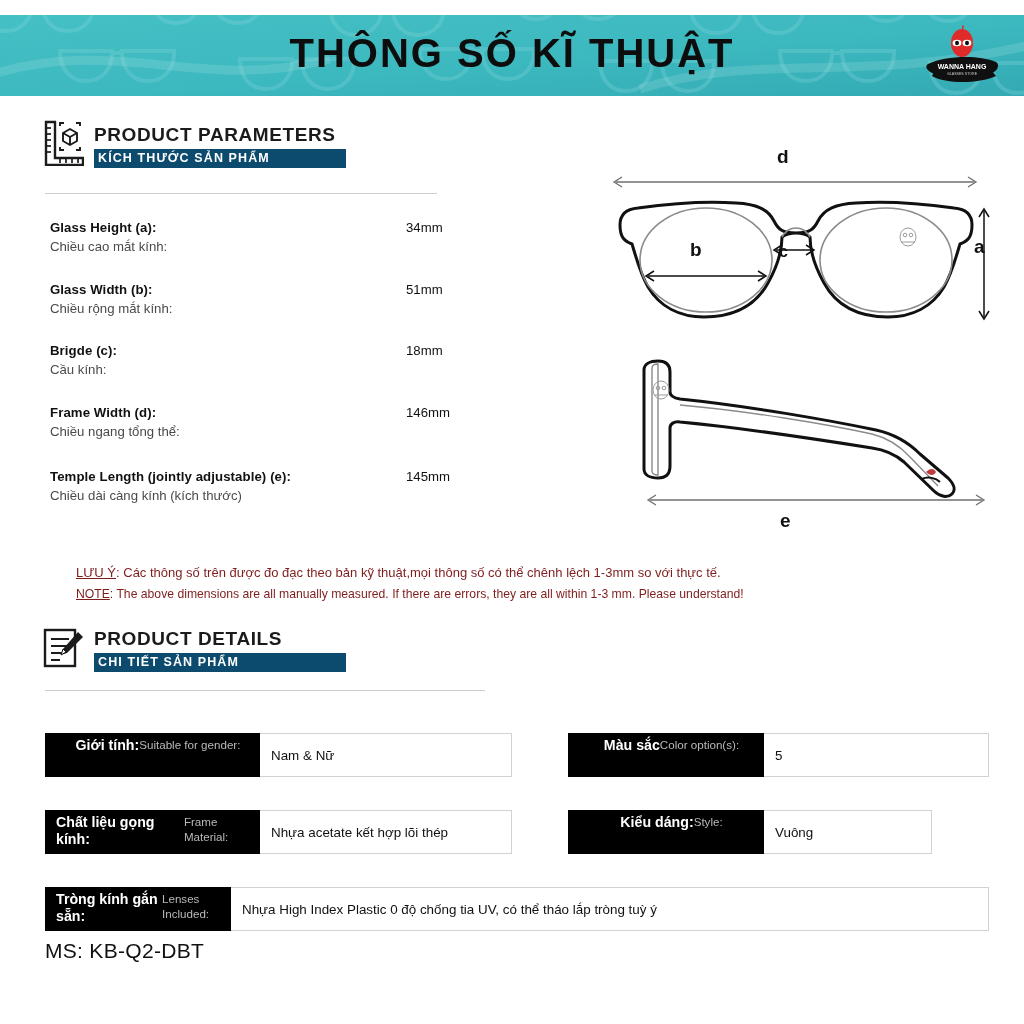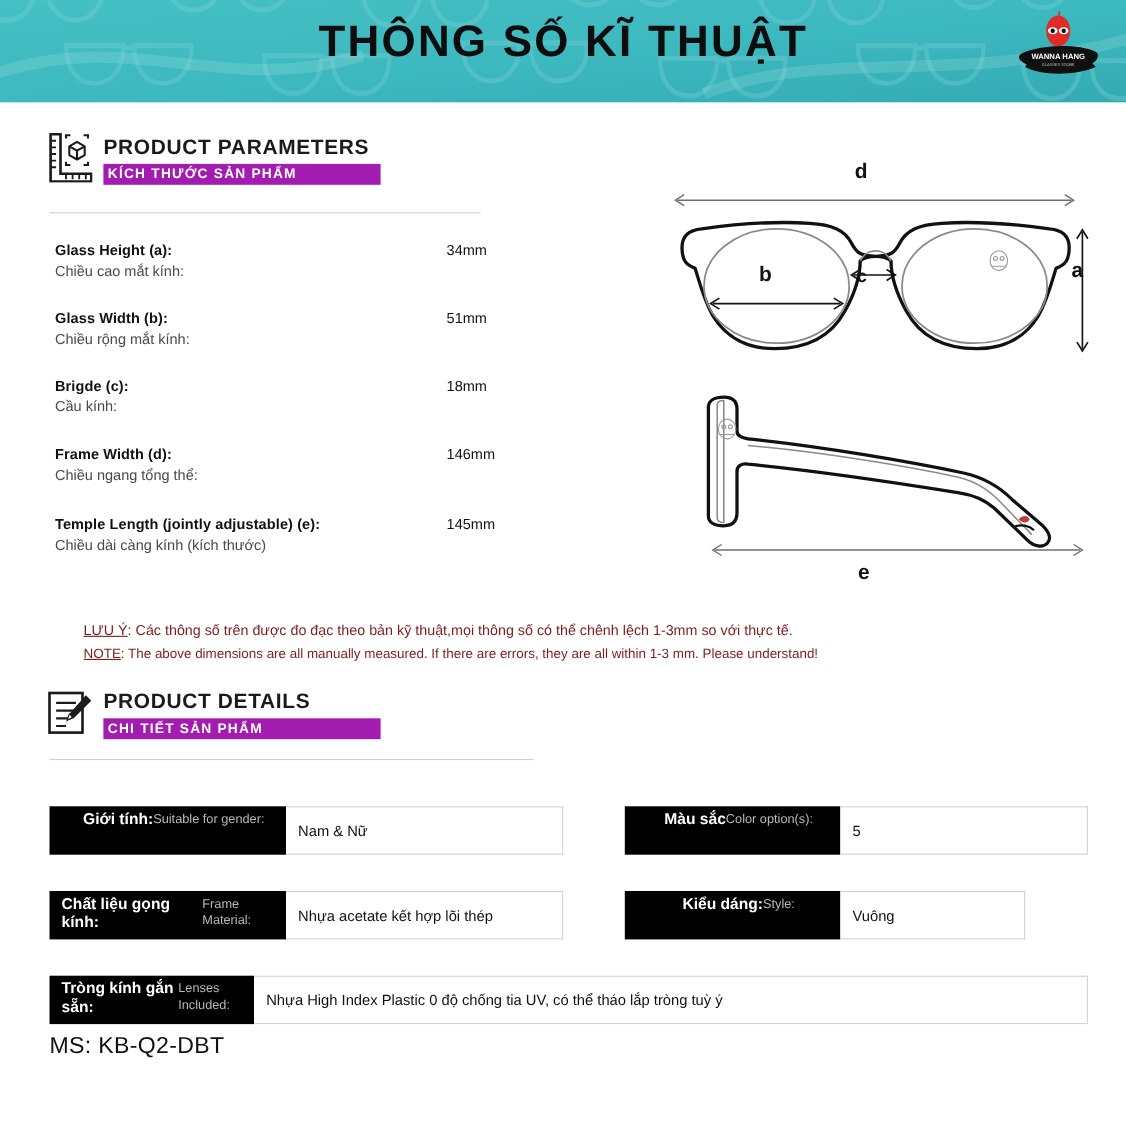--- a/index.html
+++ b/index.html
@@ -10,23 +10,24 @@
     background: #ffffff;
     font-family: "Liberation Sans", sans-serif;
     overflow: hidden;
     position: relative;
   }
 
   
   .banner {
     position: relative;
     width: 1024px;
-    height: 93px;
+    height: 81px;
     background: #3cb8bf;
     overflow: hidden;
+    margin-top: 15px;
   }
   .banner-pattern {
     position: absolute;
     inset: 0;
     width: 100%;
     height: 100%;
   }
   .banner-title {
     position: absolute;
     left: 0; right: 0;
@@ -64,21 +65,21 @@
   .section-title-en {
     font-size: 19px;
     font-weight: bold;
     color: #1b1b1b;
     letter-spacing: 0.6px;
     line-height: 22px;
   }
   .section-title-vi {
     display: inline-block;
     margin-top: 3px;
-    background: #a21caf;
+    background: #0c4a6e;
     color: #ffffff;
     font-size: 12.5px;
     font-weight: bold;
     letter-spacing: 1.1px;
     padding: 2px 6px 3px 4px;
     line-height: 14px;
     min-width: 252px;
   }
   .divider {
     position: absolute;

